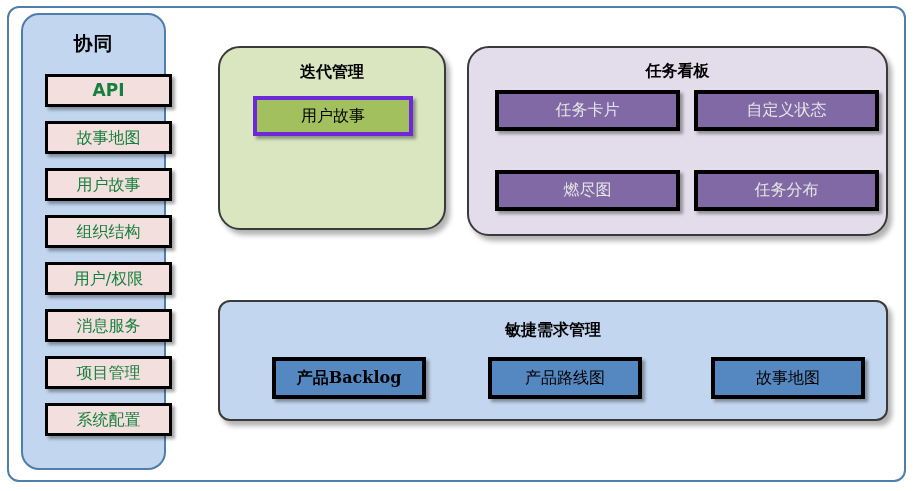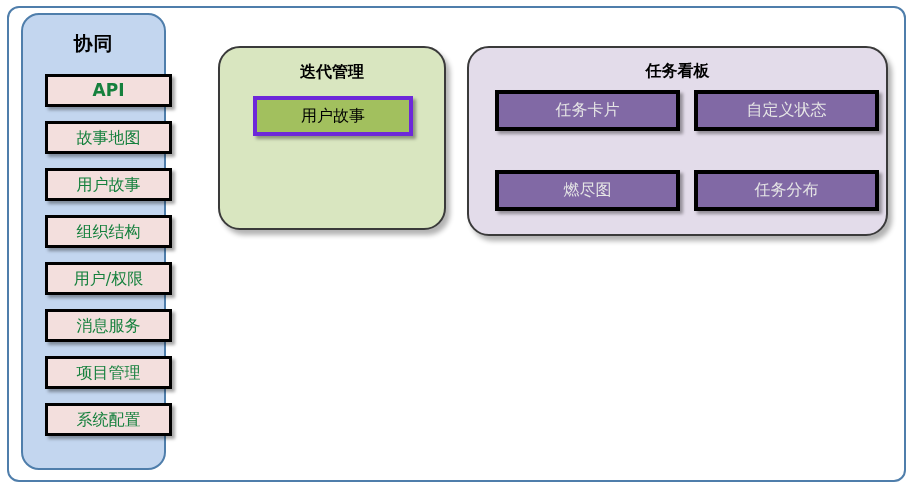--- a/index.html
+++ b/index.html
@@ -208,14 +208,21 @@
 
   <div id="taskboard-panel" class="panel">
     <div id="taskboard-title" class="panel-title">任务看板</div>
 
     <div class="purple-item" style="left:26px;  top:42px">任务卡片</div>
     <div class="purple-item" style="left:225px; top:42px">自定义状态</div>
     <div class="purple-item" style="left:26px;  top:122px">燃尽图</div>
     <div class="purple-item" style="left:225px; top:122px">任务分布</div>
   </div>
 
+  <div id="agile-panel" class="panel">
+    <div id="agile-title" class="panel-title">敏捷需求管理</div>
+
+    <div class="blue-item mixed" style="left:52px">产品Backlog</div>
+    <div class="blue-item" style="left:268px">产品路线图</div>
+    <div class="blue-item" style="left:491px">故事地图</div>
+  </div>
 
 </div>
 
 </body></html>

